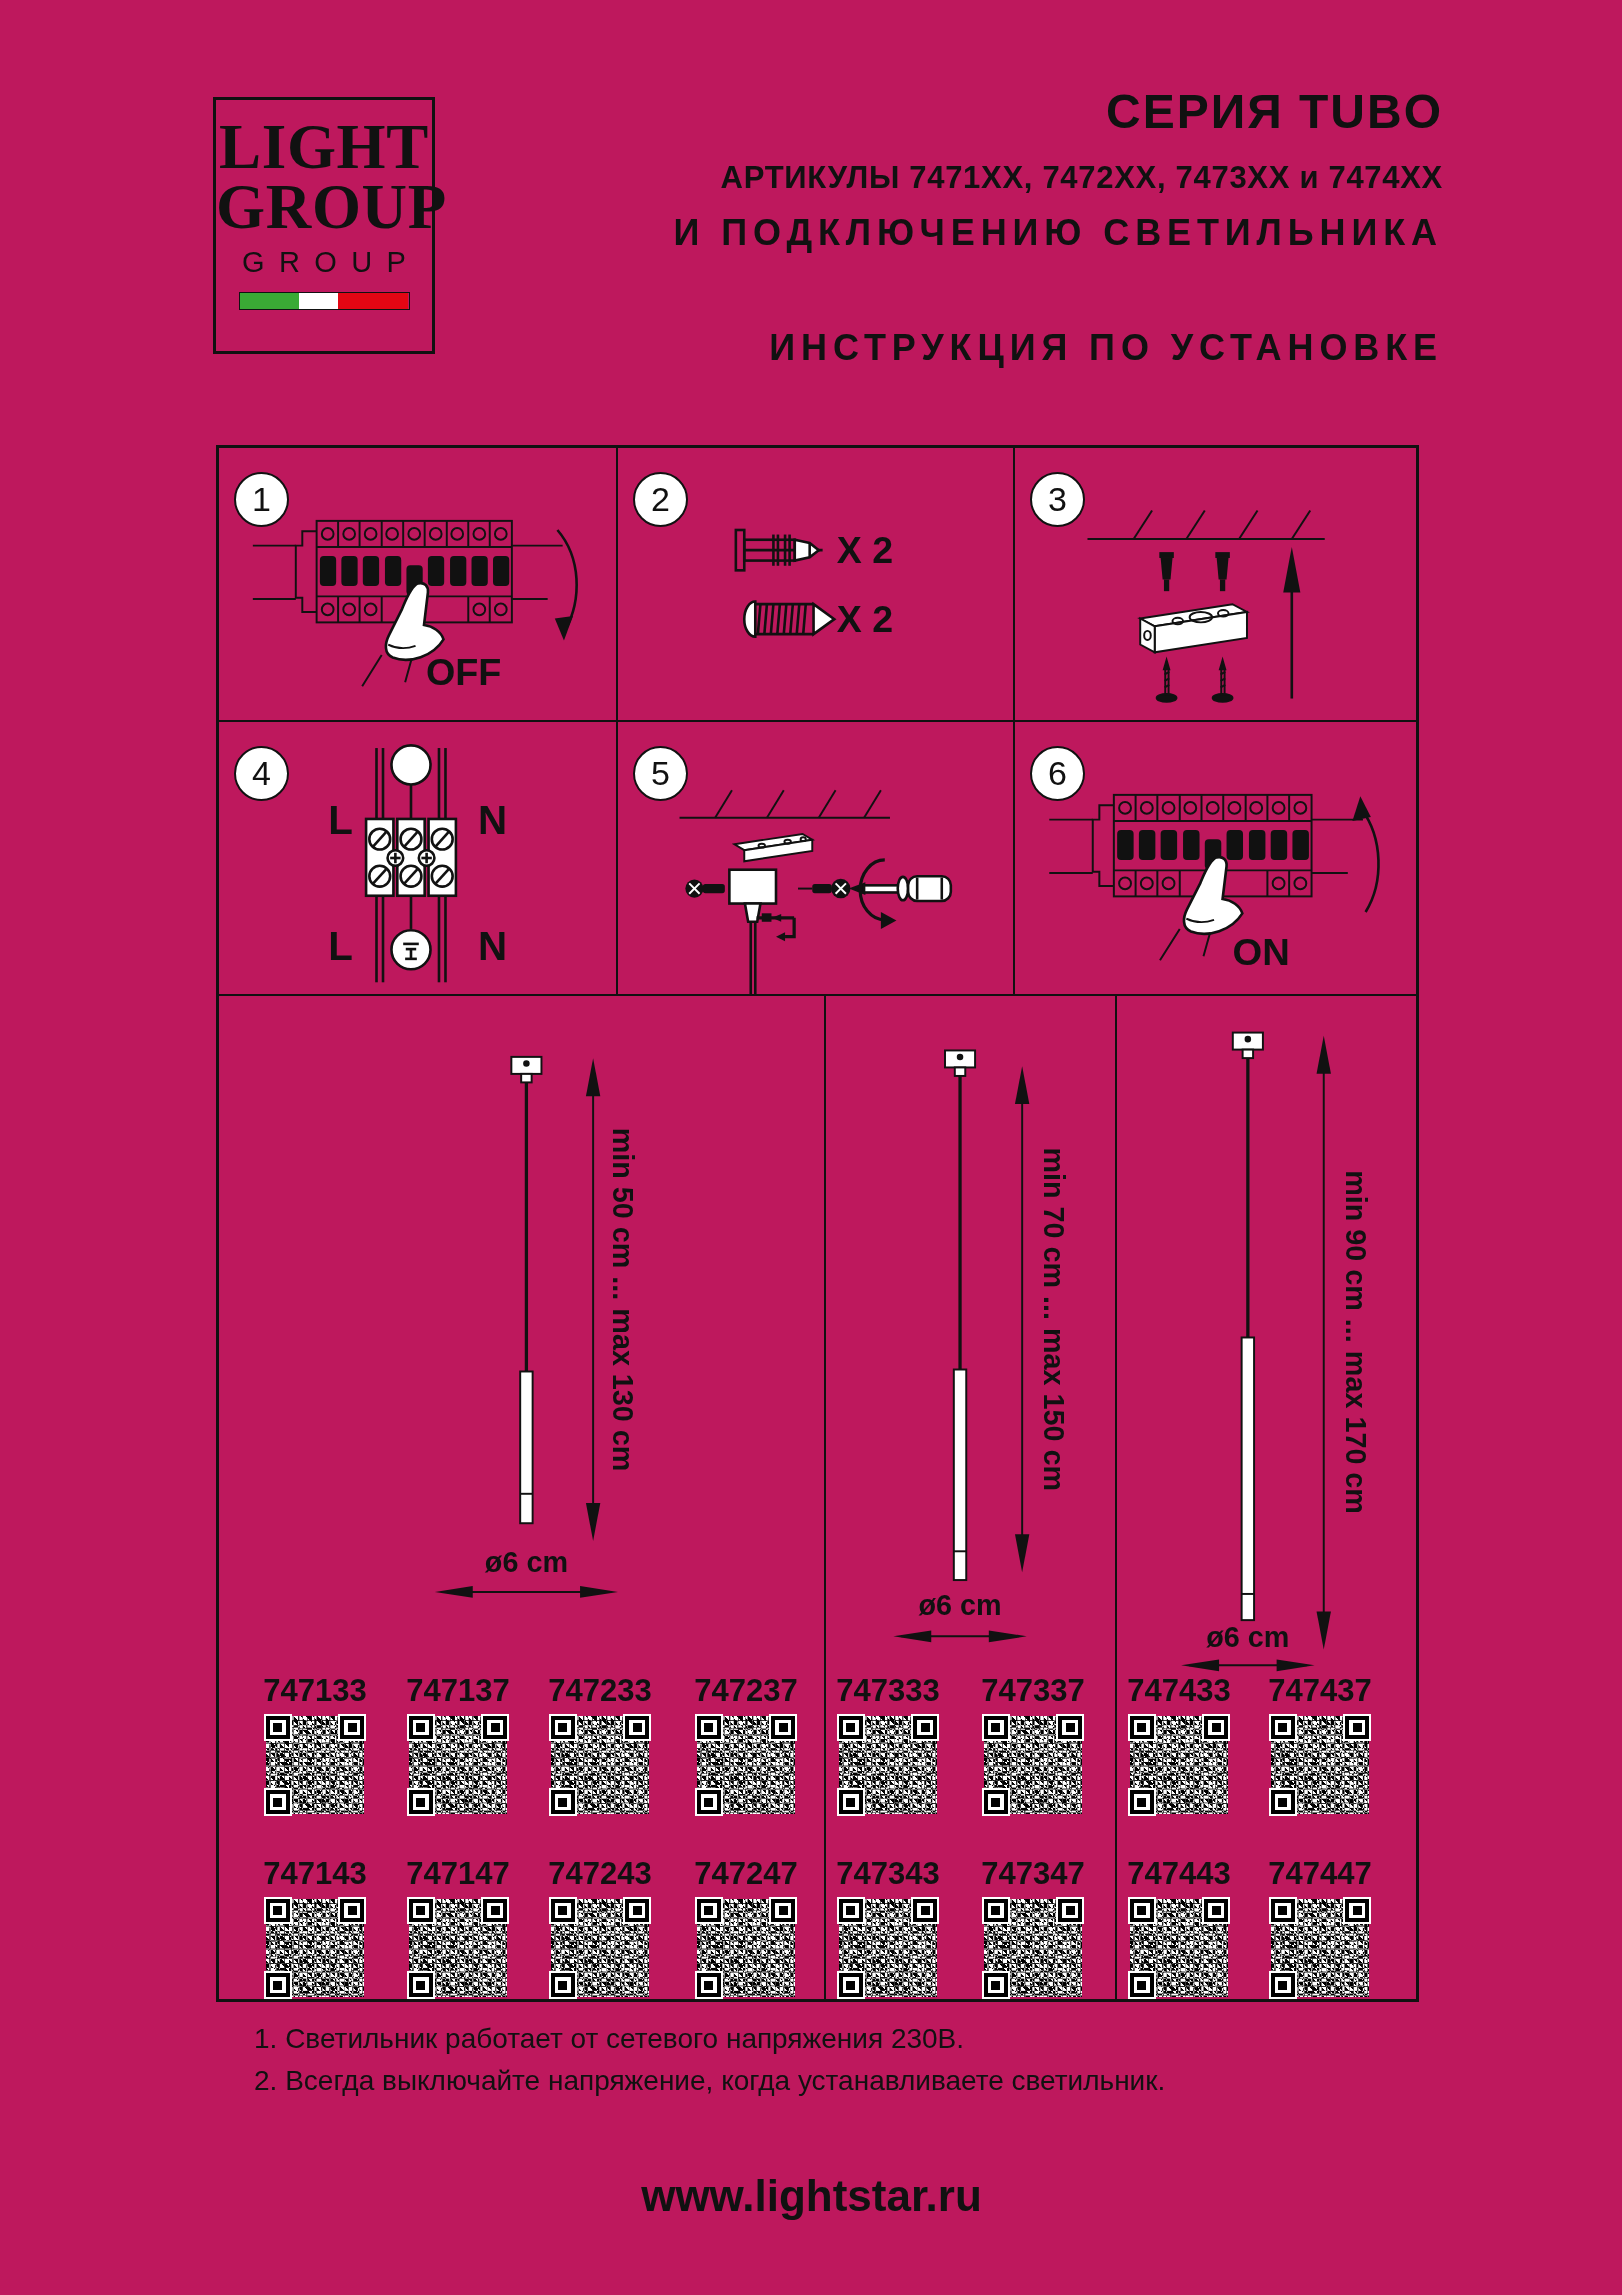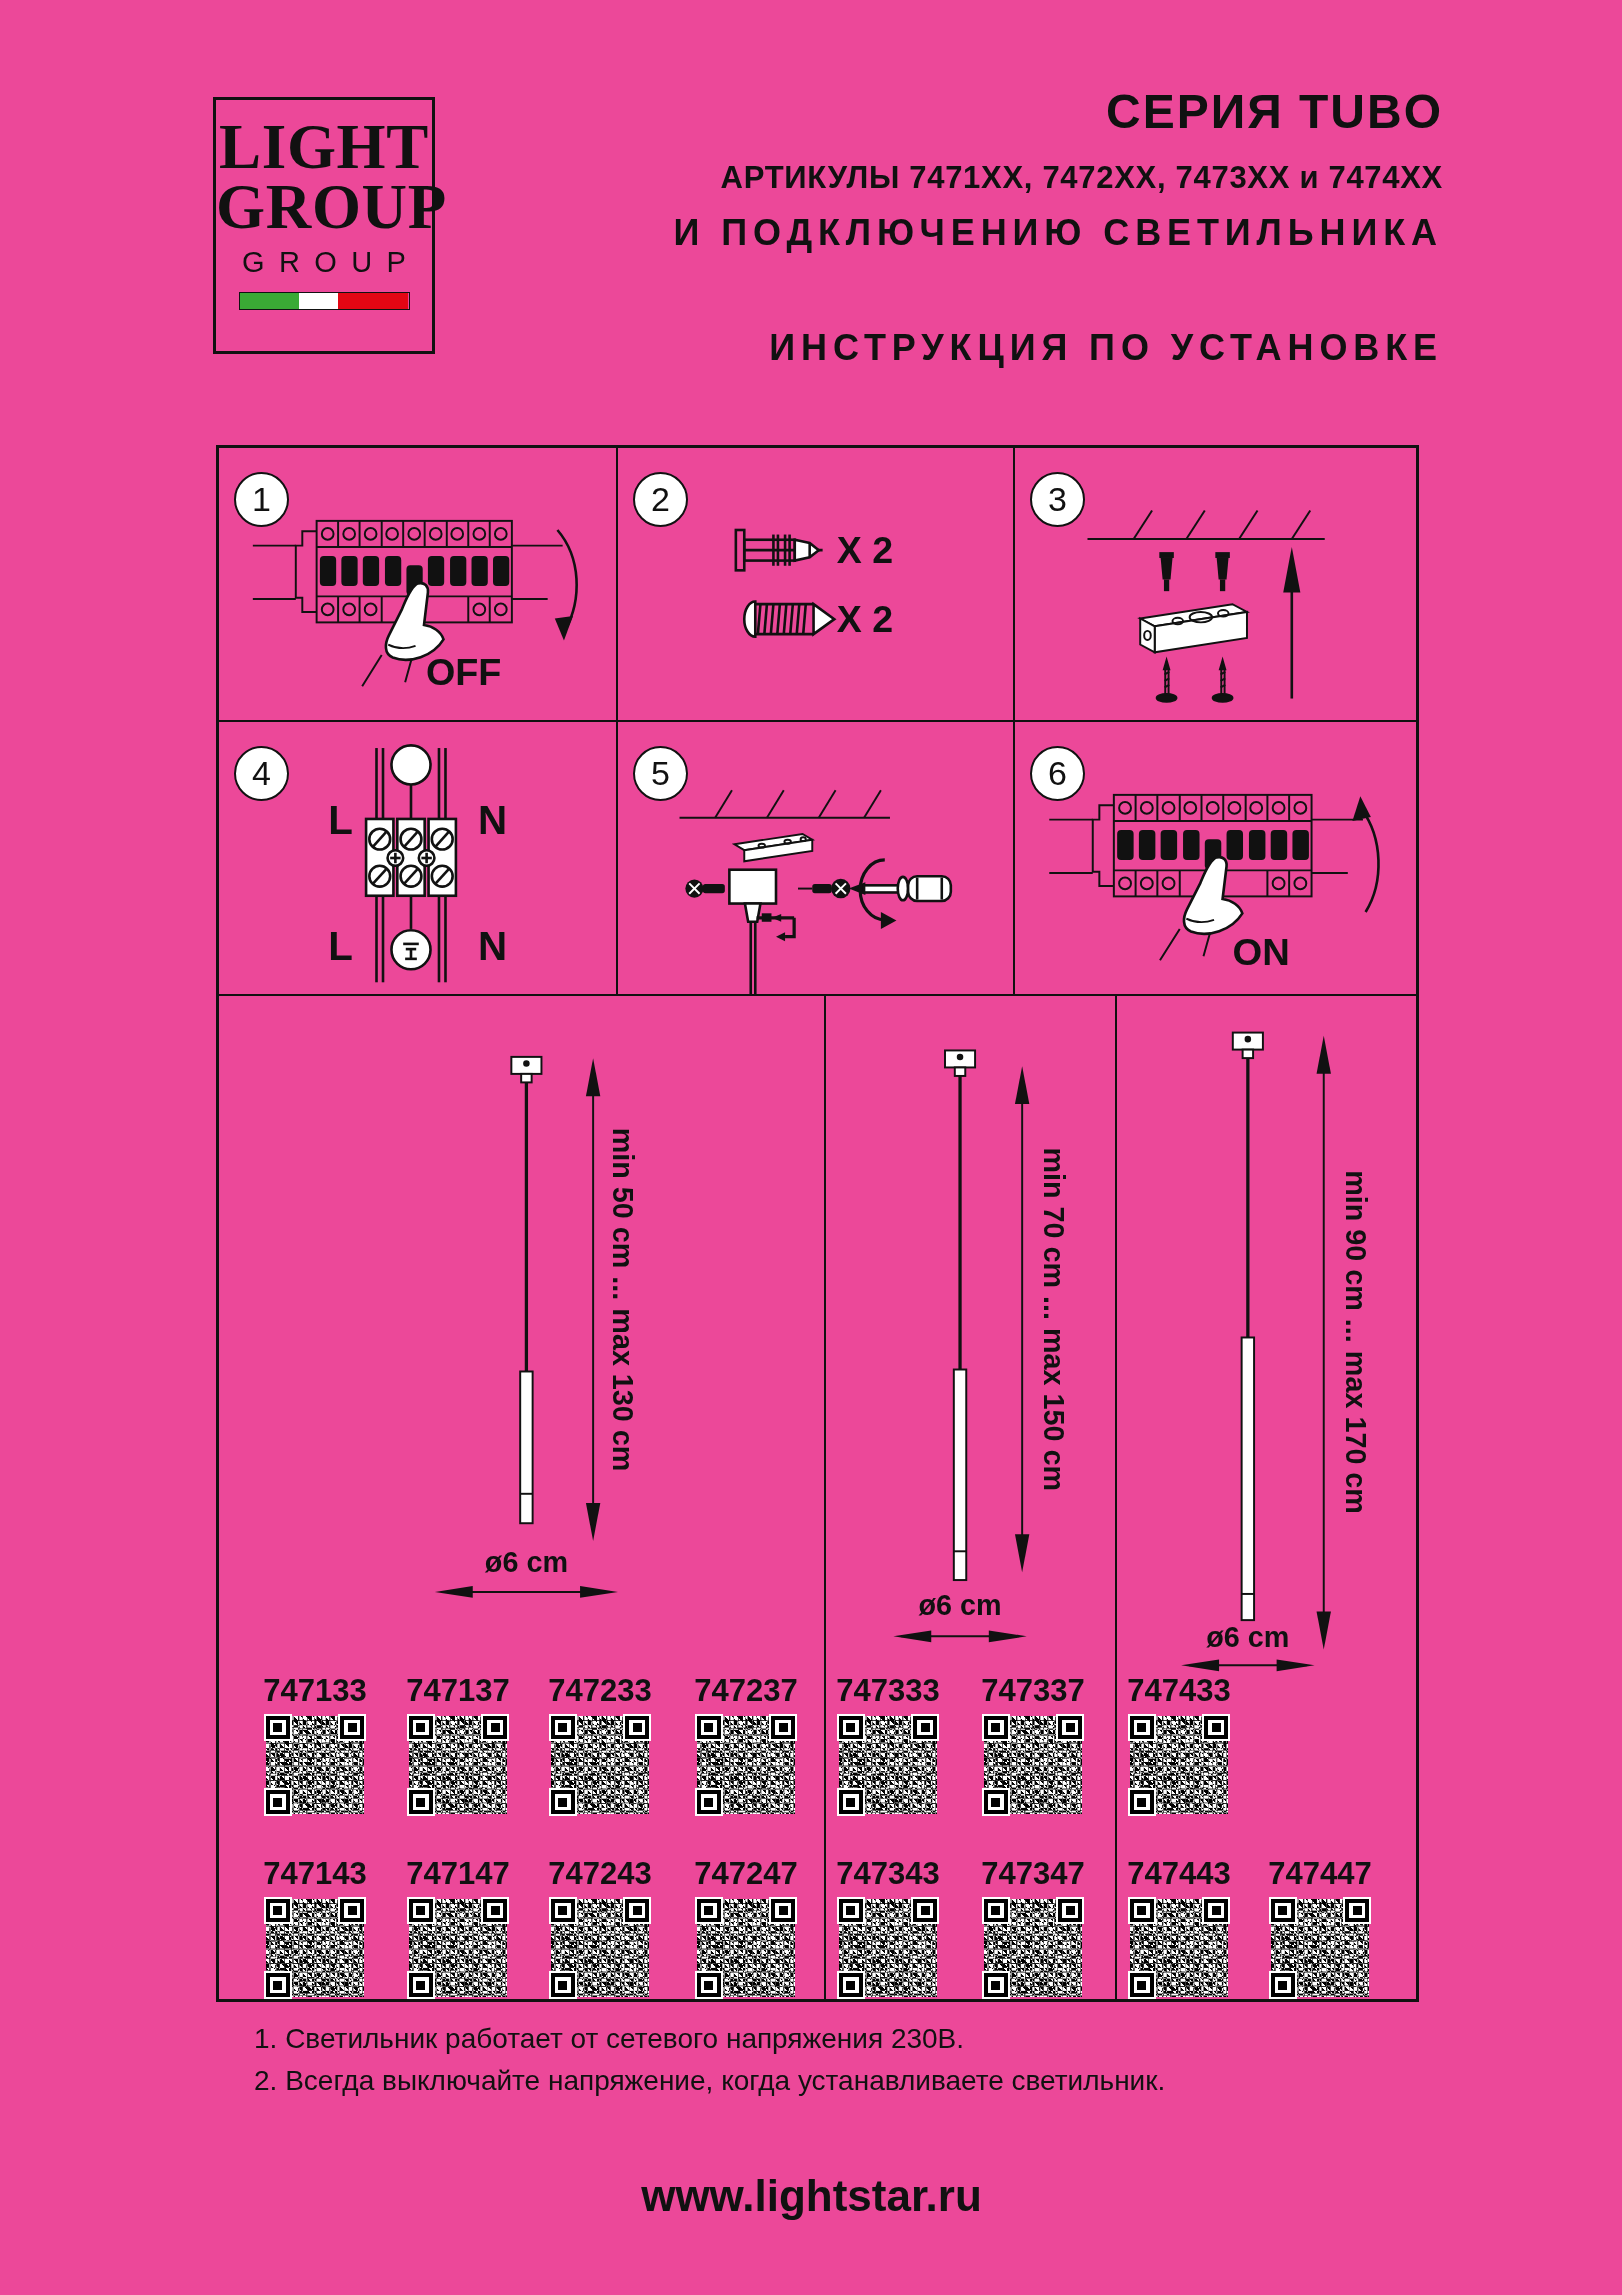--- a/index.html
+++ b/index.html
@@ -1,16 +1,16 @@
 <!DOCTYPE html>
 <html style="font-size:10.5px"><head>
 <meta charset="utf-8">
 <style>
   html,body{margin:0;padding:0;background:#888;}
-  .page{position:relative;width:1623px;height:2295px;background:#ec4899;color:#111;
+  .page{position:relative;width:1623px;height:2295px;background:#be185d;color:#111;
         font-family:"Liberation Sans",sans-serif;overflow:hidden;}
   
   .logo-box{position:absolute;left:213px;top:97px;width:222px;height:257px;
             border:3.9px solid #111;box-sizing:border-box;text-align:center;}
   .logo-light,.logo-star{font-family:"Liberation Serif",serif;font-weight:700;
             font-size:63px;line-height:60px;letter-spacing:0.7px;color:#111;}
   .logo-light{margin-top:17px;}
   .logo-group{font-size:29px;letter-spacing:14.4px;text-indent:14.4px;margin-top:9.2px;color:#111;}
   .logo-flag{width:169px;height:15.7px;border:1.3px solid #111;margin:13px auto 0;display:flex;}
   .logo-flag i{display:block;height:100%;}
@@ -558,20 +558,28 @@
           </g>
         </svg>
         <div class="qr-col" style="left:0px;top:678px">
           <div class="qr-code-label">747433</div>
           <div class="qr">
               <i class="finder tl"></i>
               <i class="finder tr"></i>
               <i class="finder bl"></i>
             </div>
         </div>
+        <div class="qr-col" style="left:141px;top:678px">
+          <div class="qr-code-label">747437</div>
+          <div class="qr">
+              <i class="finder tl"></i>
+              <i class="finder tr"></i>
+              <i class="finder bl"></i>
+            </div>
+        </div>
         <div class="qr-col" style="left:0px;top:861px">
           <div class="qr-code-label">747443</div>
           <div class="qr">
               <i class="finder tl"></i>
               <i class="finder tr"></i>
               <i class="finder bl"></i>
             </div>
         </div>
         <div class="qr-col" style="left:141px;top:861px">
           <div class="qr-code-label">747447</div>

